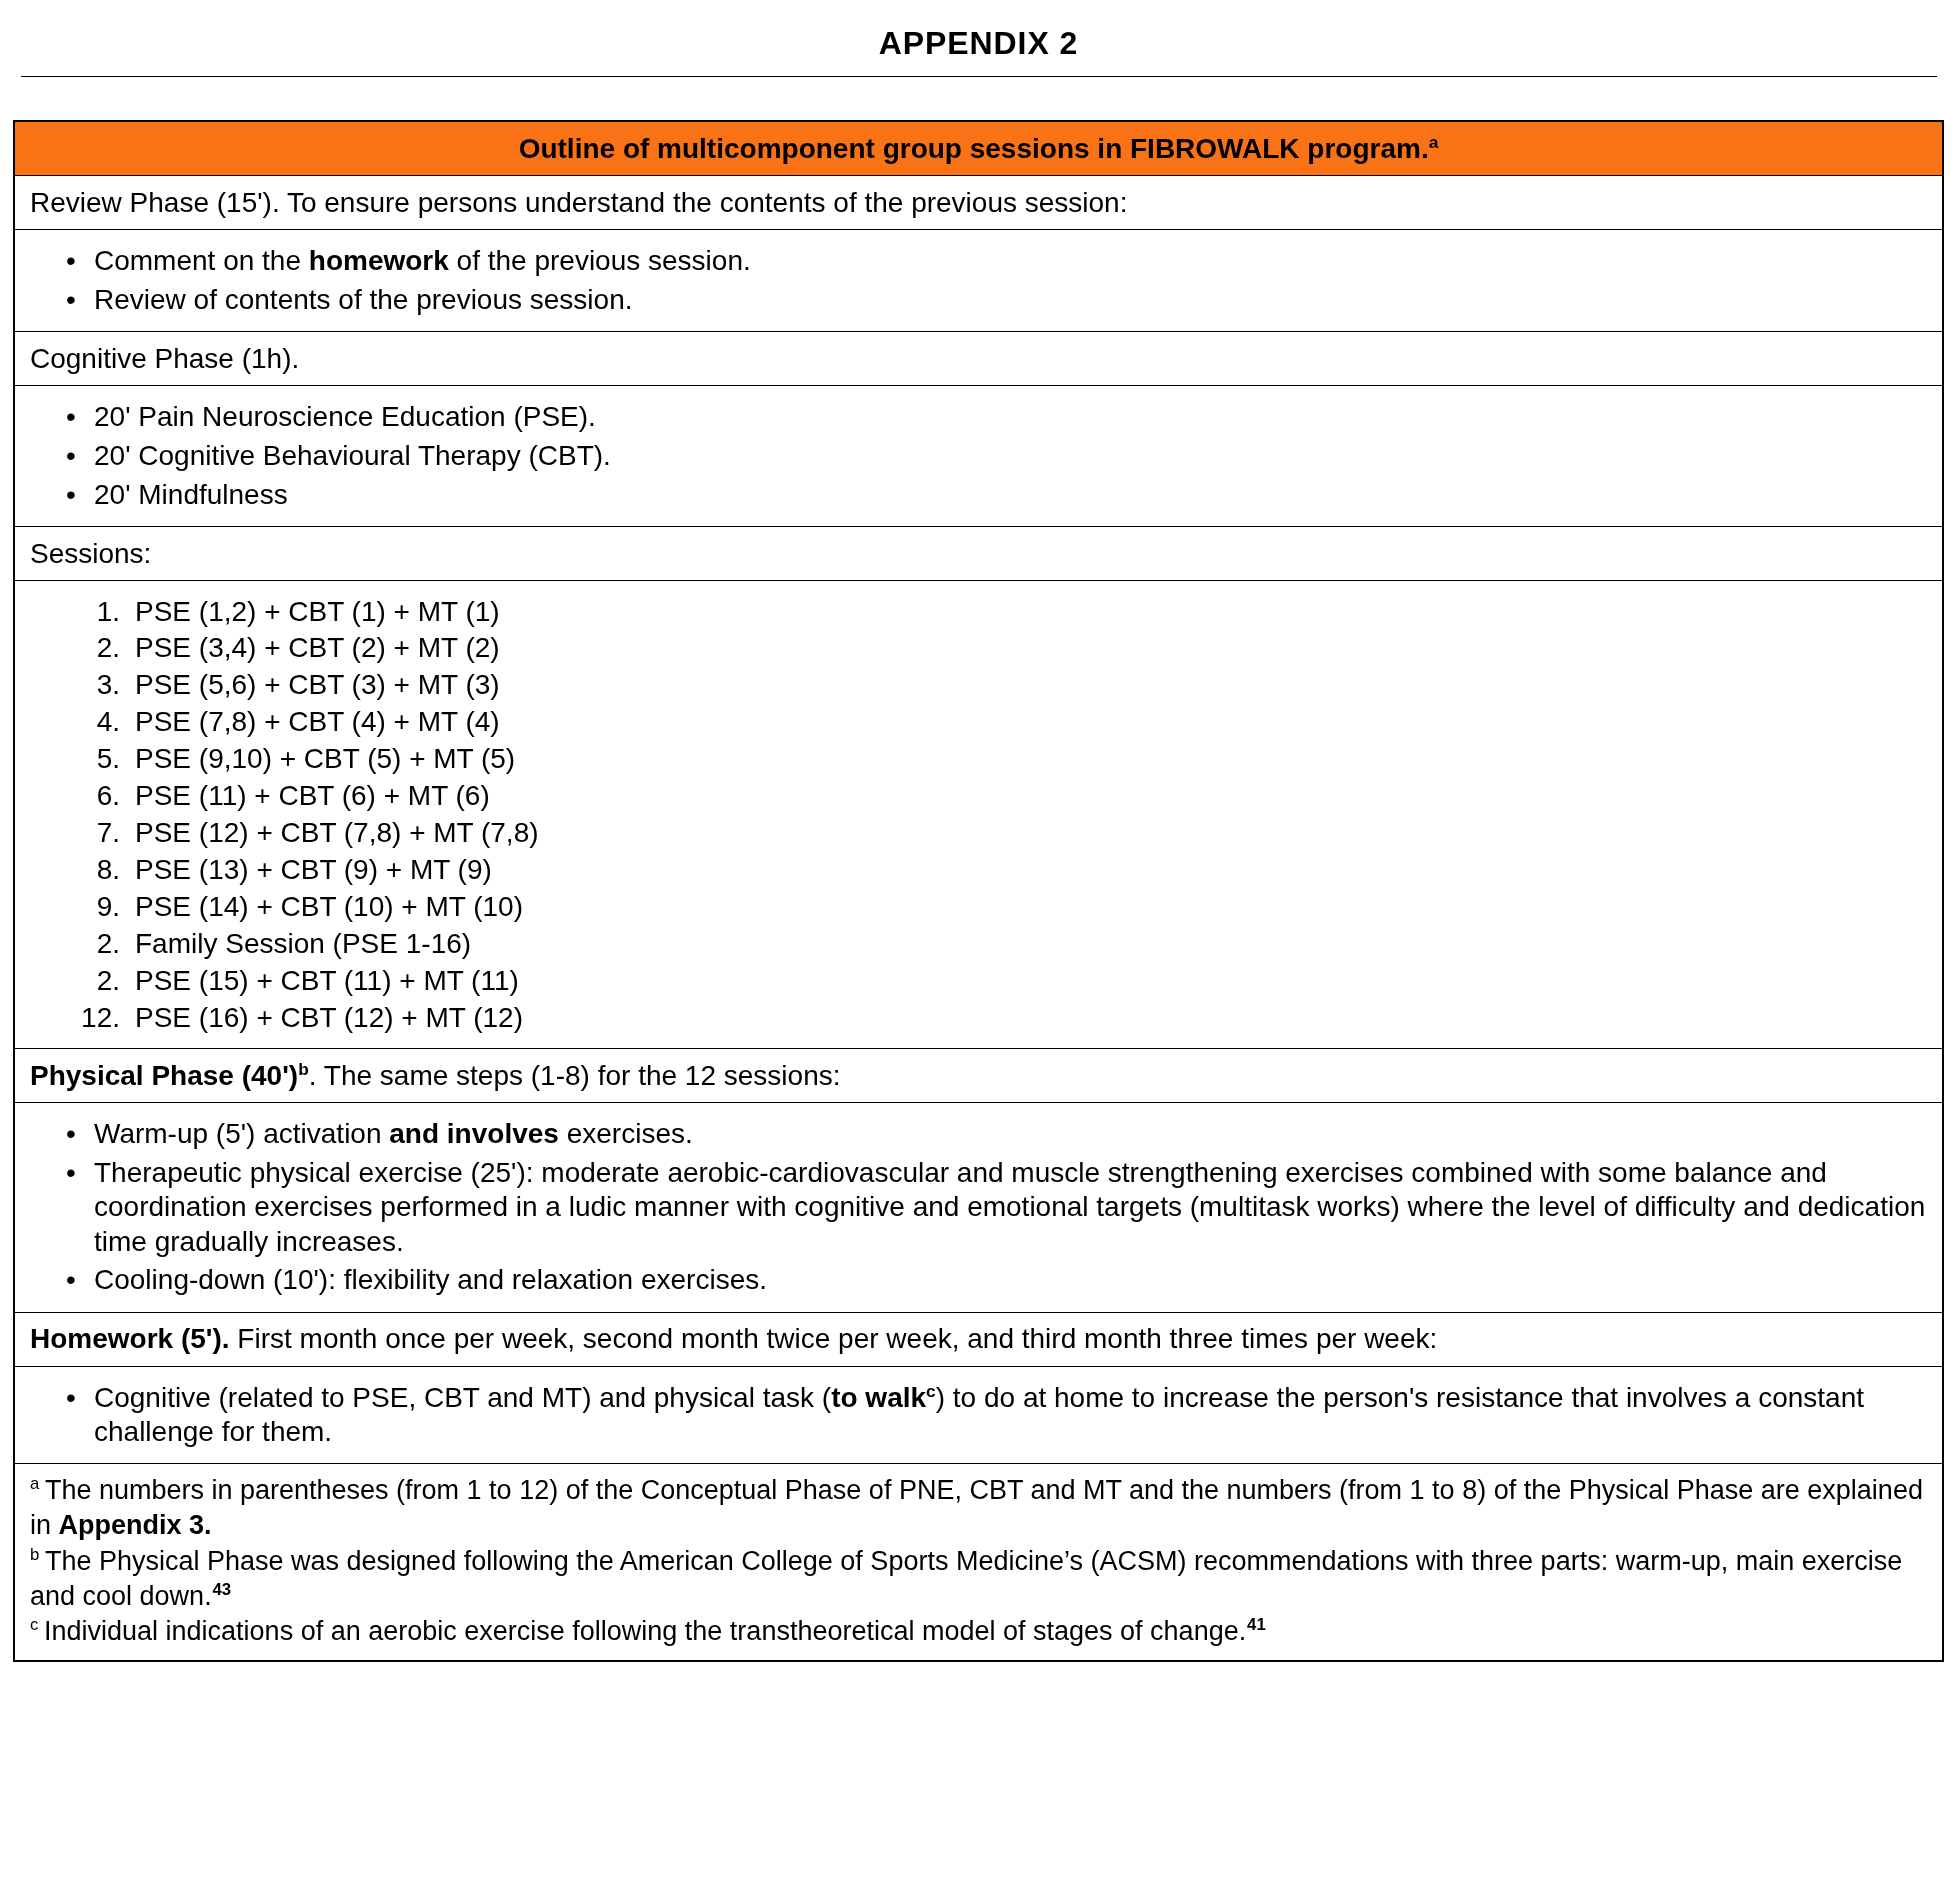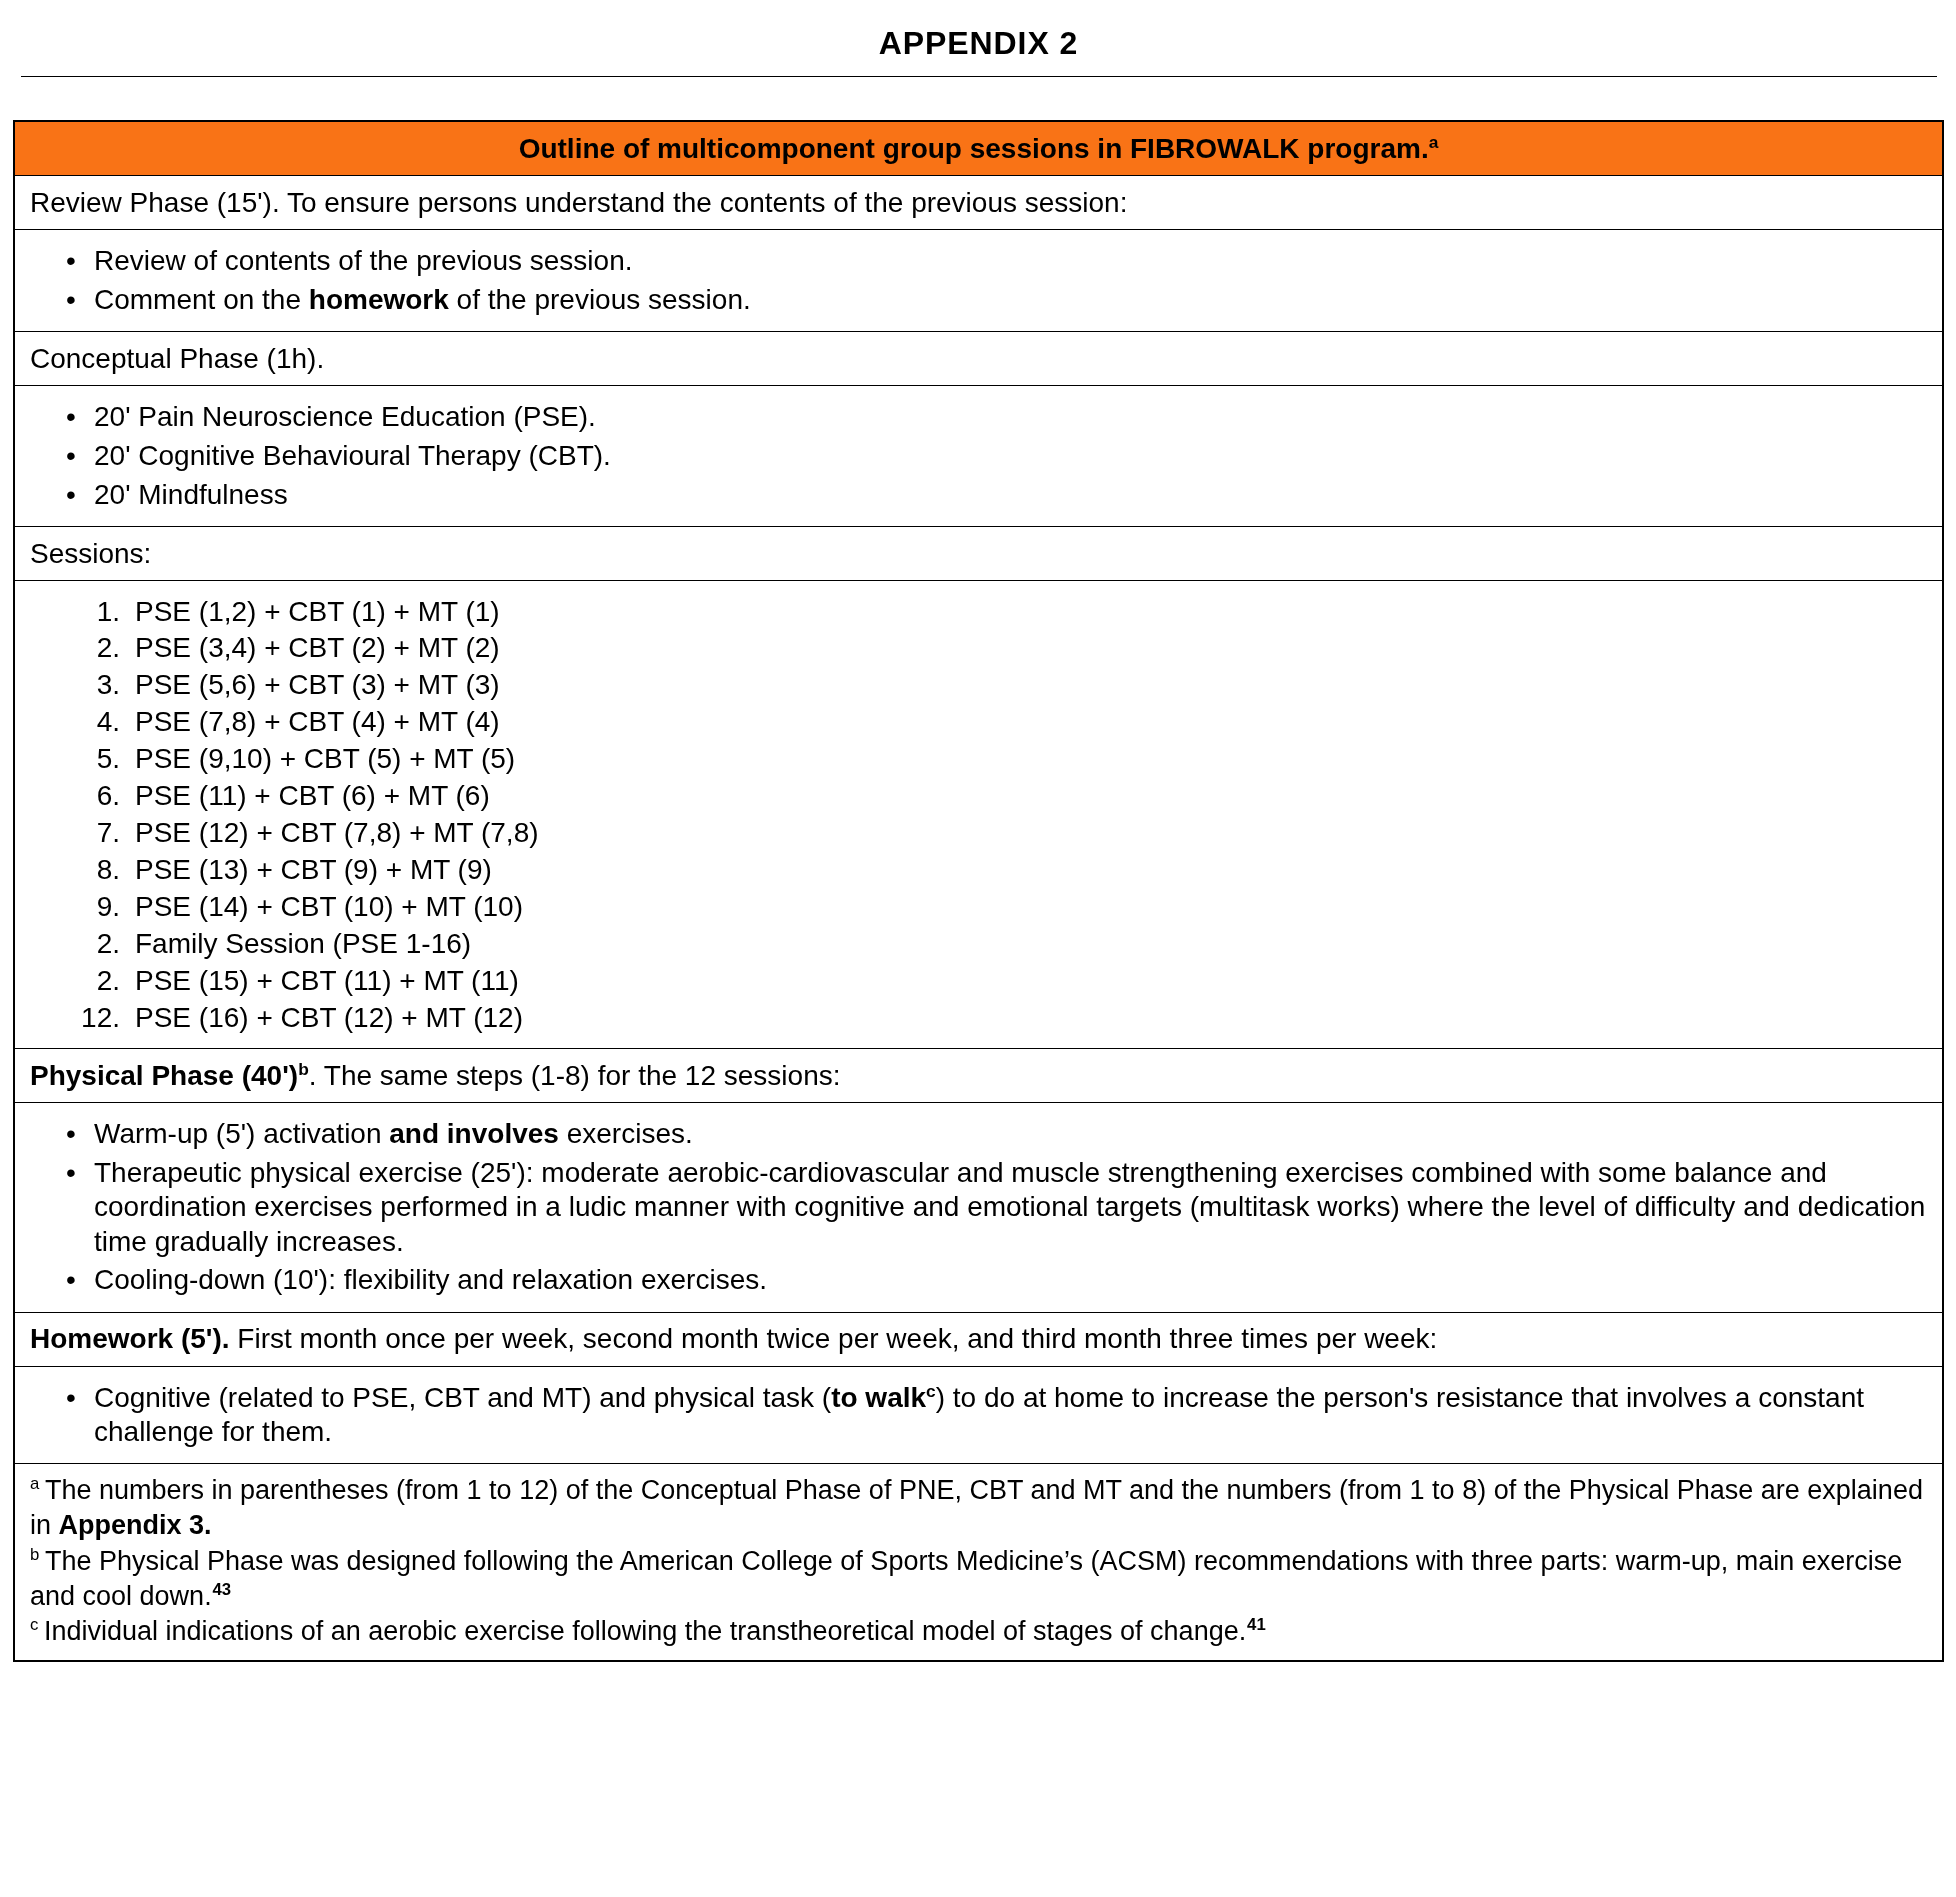--- a/index.html
+++ b/index.html
@@ -108,30 +108,30 @@
       <span>Outline of multicomponent group sessions in FIBROWALK program.</span><sup>a</sup>
     </div>
 
     <div class="row">
       <span>Review Phase (15'). To ensure persons understand the contents of the previous session:</span>
     </div>
 
     <div class="row">
       <ul class="bullets">
         <li>
+          <span>Comment on the </span><span class="b">homework</span><span> of the previous session.</span>
+        </li>
+        <li>
           <span>Review of contents of the previous session.</span>
         </li>
-        <li>
-          <span>Comment on the </span><span class="b">homework</span><span> of the previous session.</span>
-        </li>
-      </ul>
-    </div>
-
-    <div class="row">
-      <span>Conceptual Phase (1h).</span>
+      </ul>
+    </div>
+
+    <div class="row">
+      <span>Cognitive Phase (1h).</span>
     </div>
 
     <div class="row">
       <ul class="bullets">
         <li><span>20' Pain Neuroscience Education (PSE).</span></li>
         <li><span>20' Cognitive Behavioural Therapy (CBT).</span></li>
         <li><span>20' Mindfulness</span></li>
       </ul>
     </div>
 

